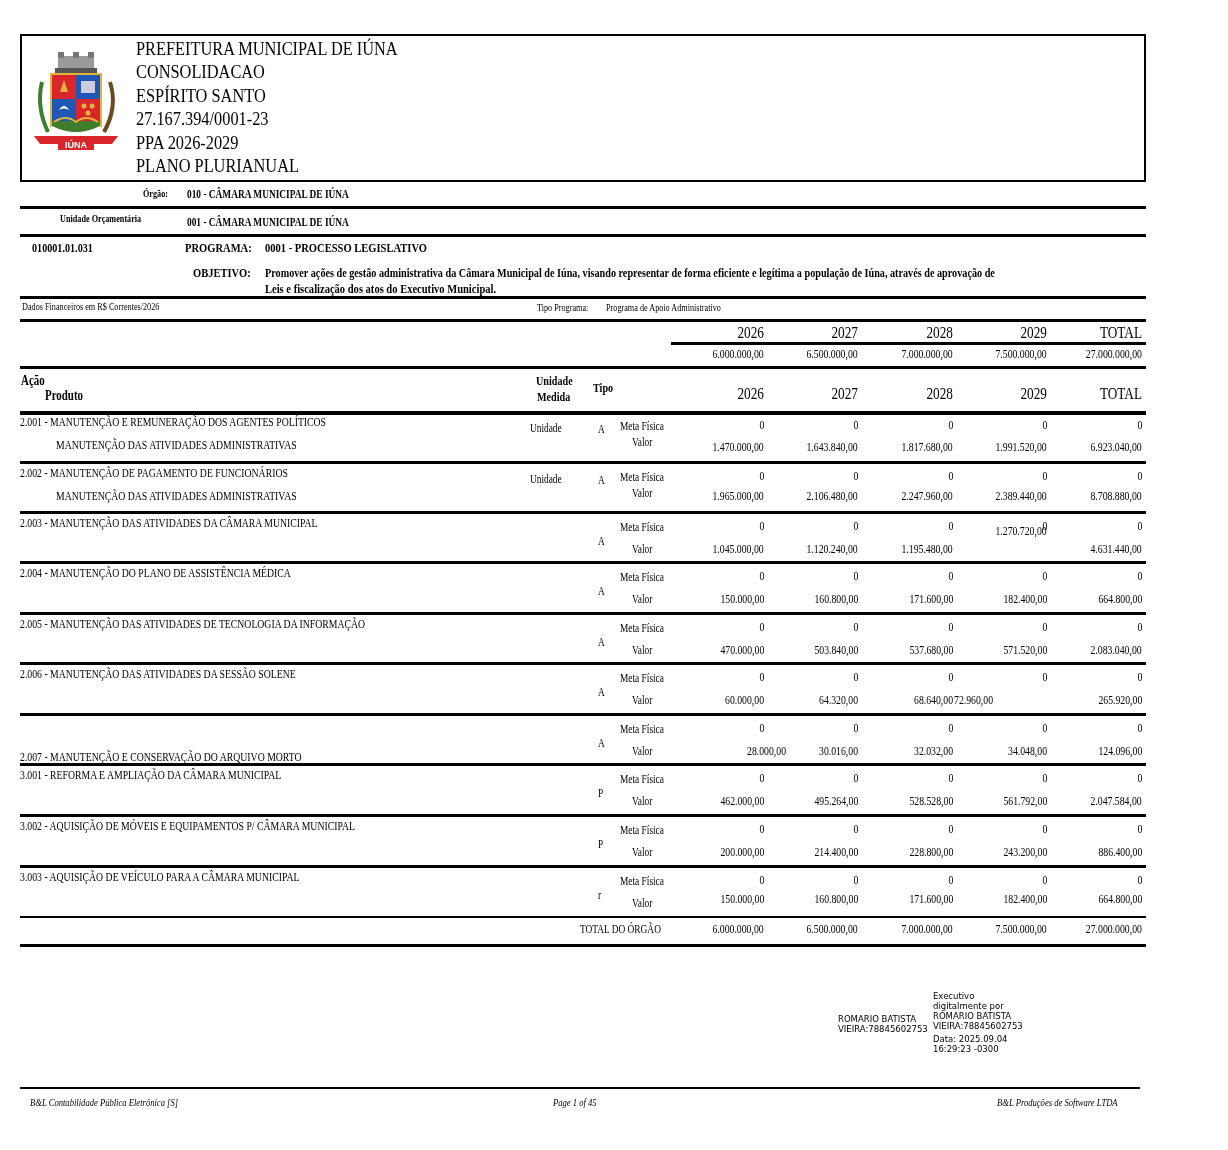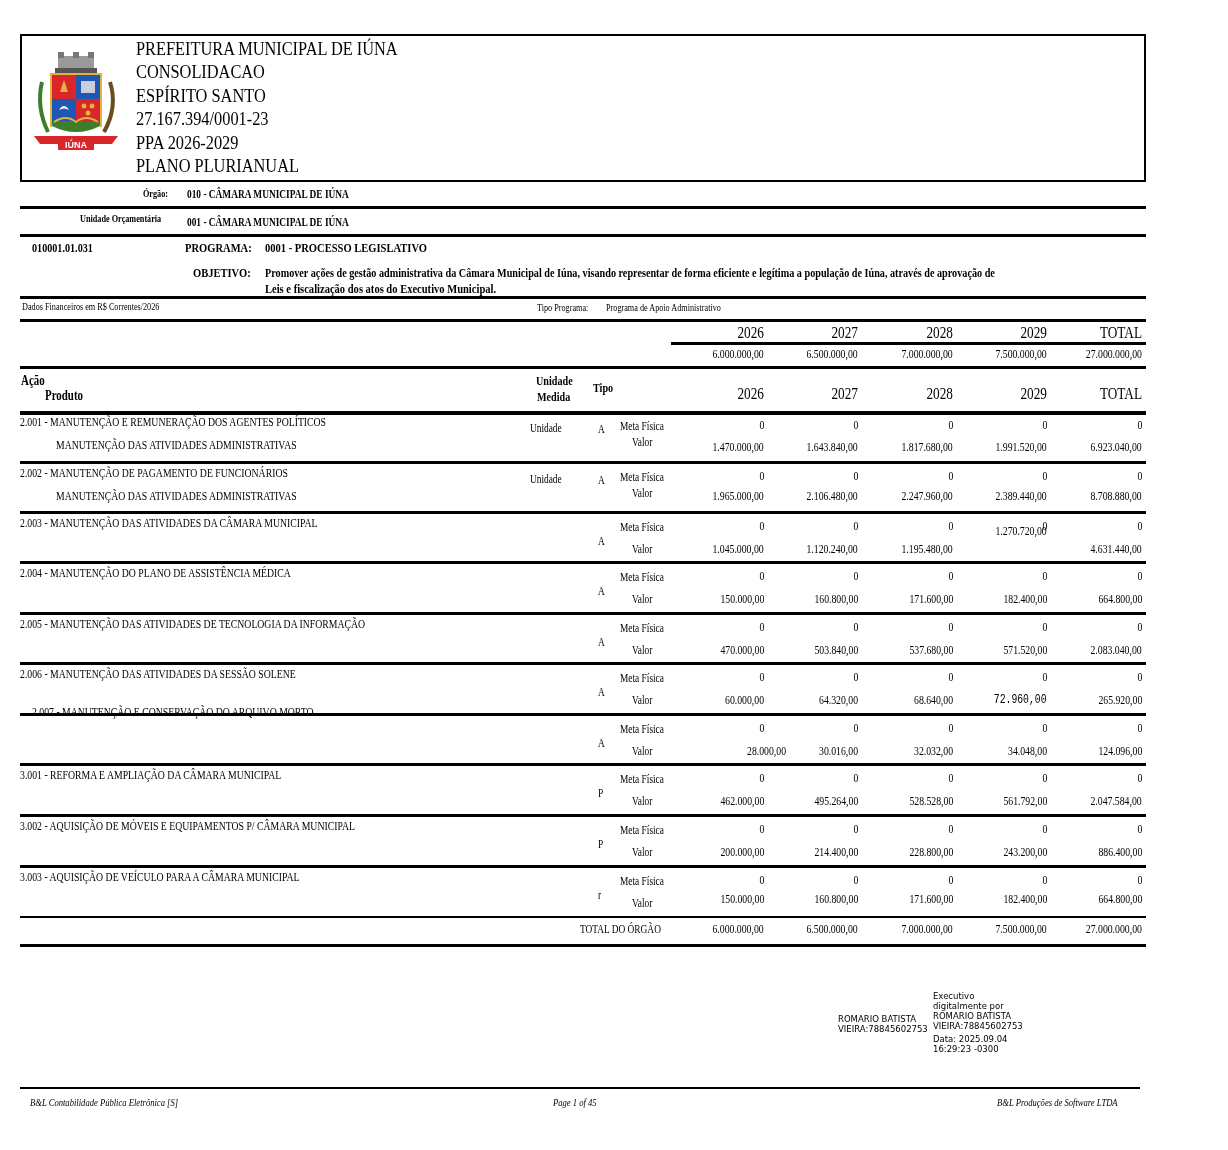--- a/index.html
+++ b/index.html
@@ -75,21 +75,21 @@
 <div class="abs hdr-line" style="top:60px;"><span class="cond">CONSOLIDACAO</span></div>
 <div class="abs hdr-line" style="top:84px;"><span class="cond">ESPÍRITO SANTO</span></div>
 <div class="abs hdr-line" style="top:107px;"><span class="cond">27.167.394/0001-23</span></div>
 <div class="abs hdr-line" style="top:131px;"><span class="cond">PPA 2026-2029</span></div>
 <div class="abs hdr-line" style="top:154px;"><span class="cond">PLANO PLURIANUAL</span></div>
 
 <div class="abs tiny bold" style="left:143px; top:188px;"><span class="cond">Órgão:</span></div>
 <div class="abs small bold" style="left:187px; top:187px;"><span class="cond">010 - CÂMARA MUNICIPAL DE IÚNA</span></div>
 <div class="rule r3" style="top:206px;"></div>
 
-<div class="abs tiny bold" style="left:80px; top:213px;"><span class="cond">Unidade Orçamentária</span></div>
+<div class="abs tiny bold" style="left:60px; top:213px;"><span class="cond">Unidade Orçamentária</span></div>
 <div class="abs small bold" style="left:187px; top:215px;"><span class="cond">001 - CÂMARA MUNICIPAL DE IÚNA</span></div>
 <div class="rule r3" style="top:234px;"></div>
 
 <div class="abs bold" style="left:32px; top:240px; font-size:13px;text-decoration:underline;"><span class="cond">010001.01.031</span></div>
 <div class="abs bold" style="left:185px; top:240px; font-size:13.5px;"><span class="cond">PROGRAMA:</span></div>
 <div class="abs bold" style="left:265px; top:240px; font-size:13.5px;"><span class="cond">0001 - PROCESSO LEGISLATIVO</span></div>
 <div class="abs bold" style="left:193px; top:265px; font-size:13.5px;"><span class="cond">OBJETIVO:</span></div>
 <div class="abs bold" style="left:265px; top:265px; font-size:13.5px;"><span class="cond" style="transform:scaleX(0.755);">Promover ações de gestão administrativa da Câmara Municipal de Iúna, visando representar de forma eficiente e legítima a população de Iúna, através de aprovação de</span></div>
 <div class="abs bold" style="left:265px; top:281px; font-size:13.5px;"><span class="cond">Leis e fiscalização dos atos do Executivo Municipal.</span></div>
 <div class="rule r3" style="top:296px;"></div>
@@ -213,24 +213,24 @@
     <div class="abs small" style="left:620px; top:671px;"><span class="cond">Meta Física</span></div>
     <div class="abs small" style="left:632px; top:693px;"><span class="cond">Valor</span></div>
     <div class="num" style="left: 654px; top: 670px;"><span class="cond-r">0</span></div>
     <div class="num" style="left: 748px; top: 670px;"><span class="cond-r">0</span></div>
     <div class="num" style="left: 843px; top: 670px;"><span class="cond-r">0</span></div>
     <div class="num" style="left: 937px; top: 670px;"><span class="cond-r">0</span></div>
     <div class="num" style="left: 1032px; top: 670px;"><span class="cond-r">0</span></div>
     <div class="num" style="left: 654px; top: 693px;"><span class="cond-r">60.000,00</span></div>
     <div class="num" style="left: 748px; top: 693px;"><span class="cond-r">64.320,00</span></div>
     <div class="num" style="left: 843px; top: 693px;"><span class="cond-r">68.640,00</span></div>
-    <div class="num" style="left: 937px; top: 693px; font-family: Liberation Mono, monospace;"><span class="cond-r">72.960,00</span></div>
+    <div class="num" style="left: 883px; top: 693px;"><span class="cond-r">72.960,00</span></div>
     <div class="num" style="left: 1032px; top: 693px;"><span class="cond-r">265.920,00</span></div>
     <div class="rule r3" style="top: 713px;"></div>
-    <div class="row-title" style="top:705px;margin-left:12px;"><span class="cond">2.007 - MANUTENÇÃO E CONSERVAÇÃO DO ARQUIVO MORTO</span></div>
+    <div class="row-title" style="top:750px;"><span class="cond">2.007 - MANUTENÇÃO E CONSERVAÇÃO DO ARQUIVO MORTO</span></div>
     <div class="abs small" style="left:598px; top:736px;"><span class="cond">A</span></div>
     <div class="abs small" style="left:620px; top:722px;"><span class="cond">Meta Física</span></div>
     <div class="abs small" style="left:632px; top:744px;"><span class="cond">Valor</span></div>
     <div class="num" style="left: 654px; top: 721px;"><span class="cond-r">0</span></div>
     <div class="num" style="left: 748px; top: 721px;"><span class="cond-r">0</span></div>
     <div class="num" style="left: 843px; top: 721px;"><span class="cond-r">0</span></div>
     <div class="num" style="left: 937px; top: 721px;"><span class="cond-r">0</span></div>
     <div class="num" style="left: 1032px; top: 721px;"><span class="cond-r">0</span></div>
     <div class="num" style="left: 676px; top: 744px;"><span class="cond-r">28.000,00</span></div>
     <div class="num" style="left: 748px; top: 744px;"><span class="cond-r">30.016,00</span></div>

